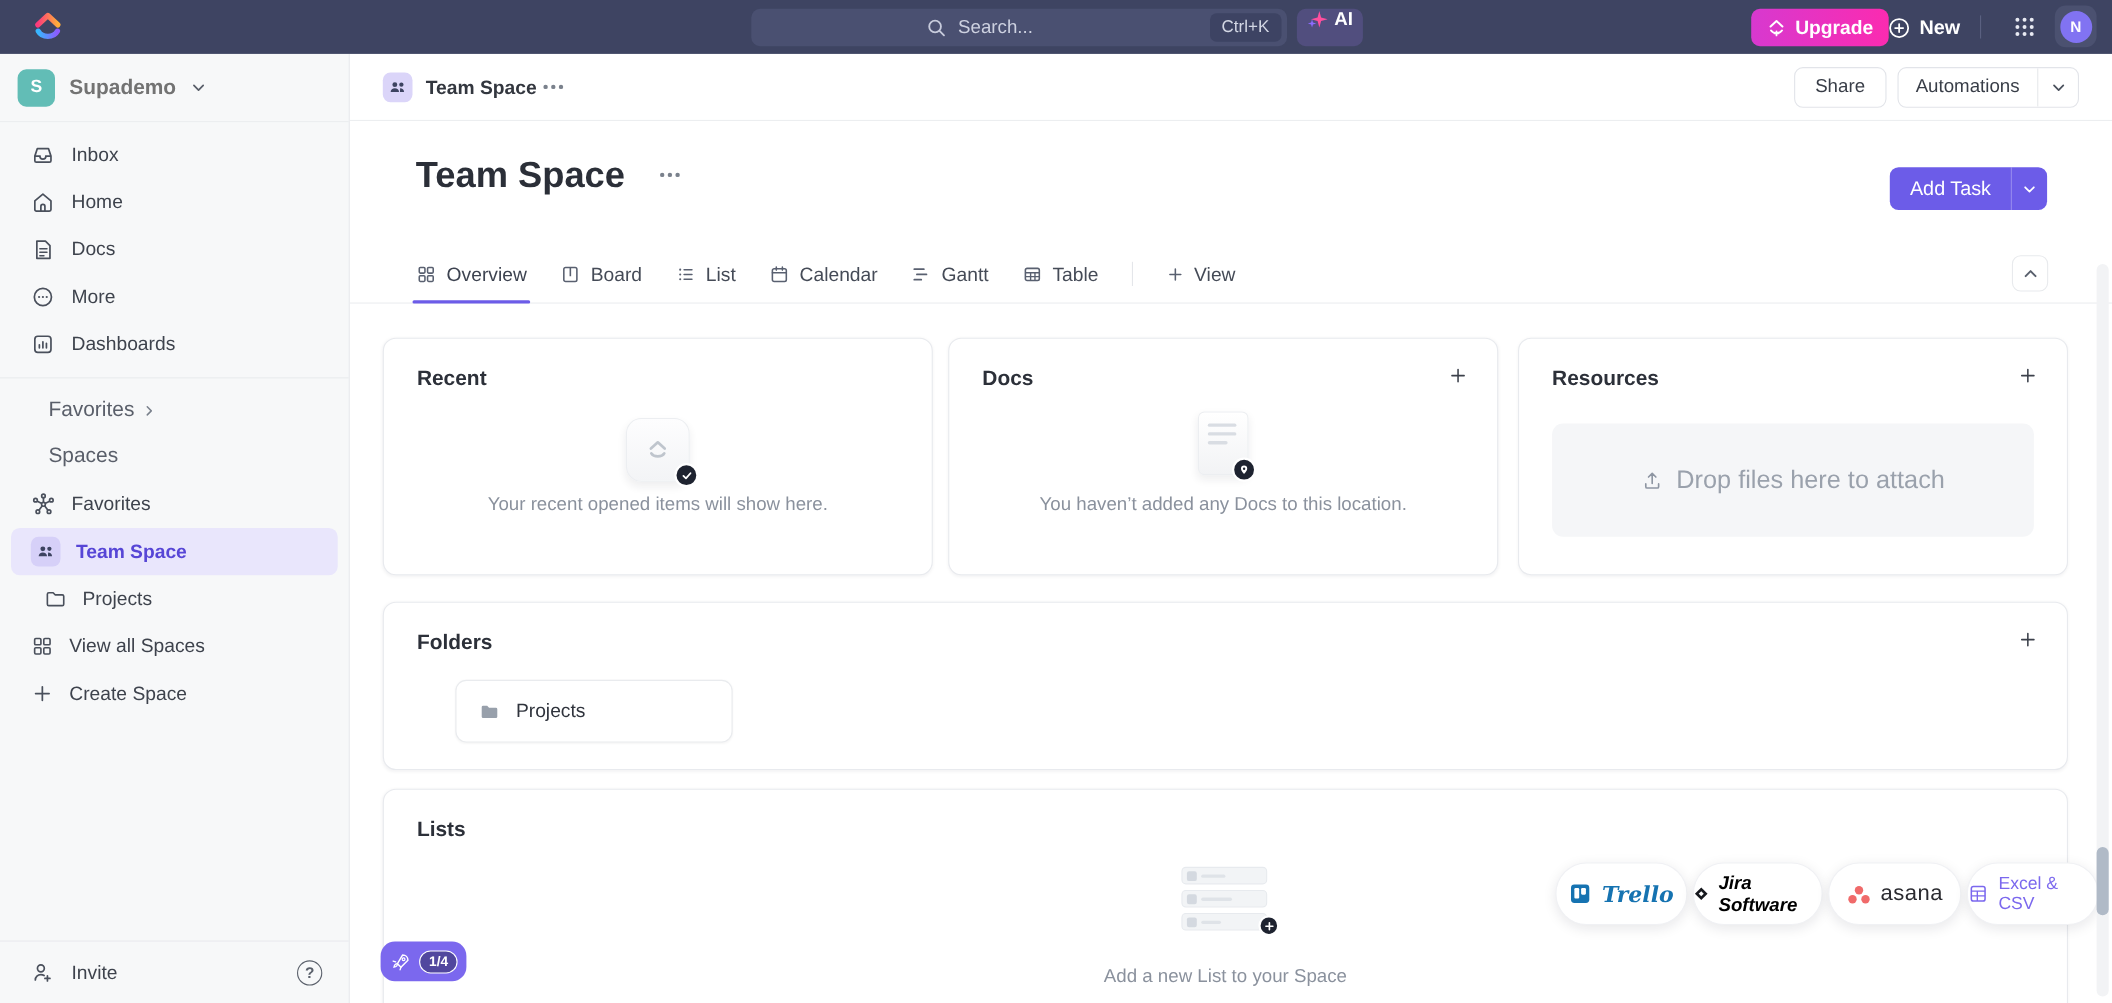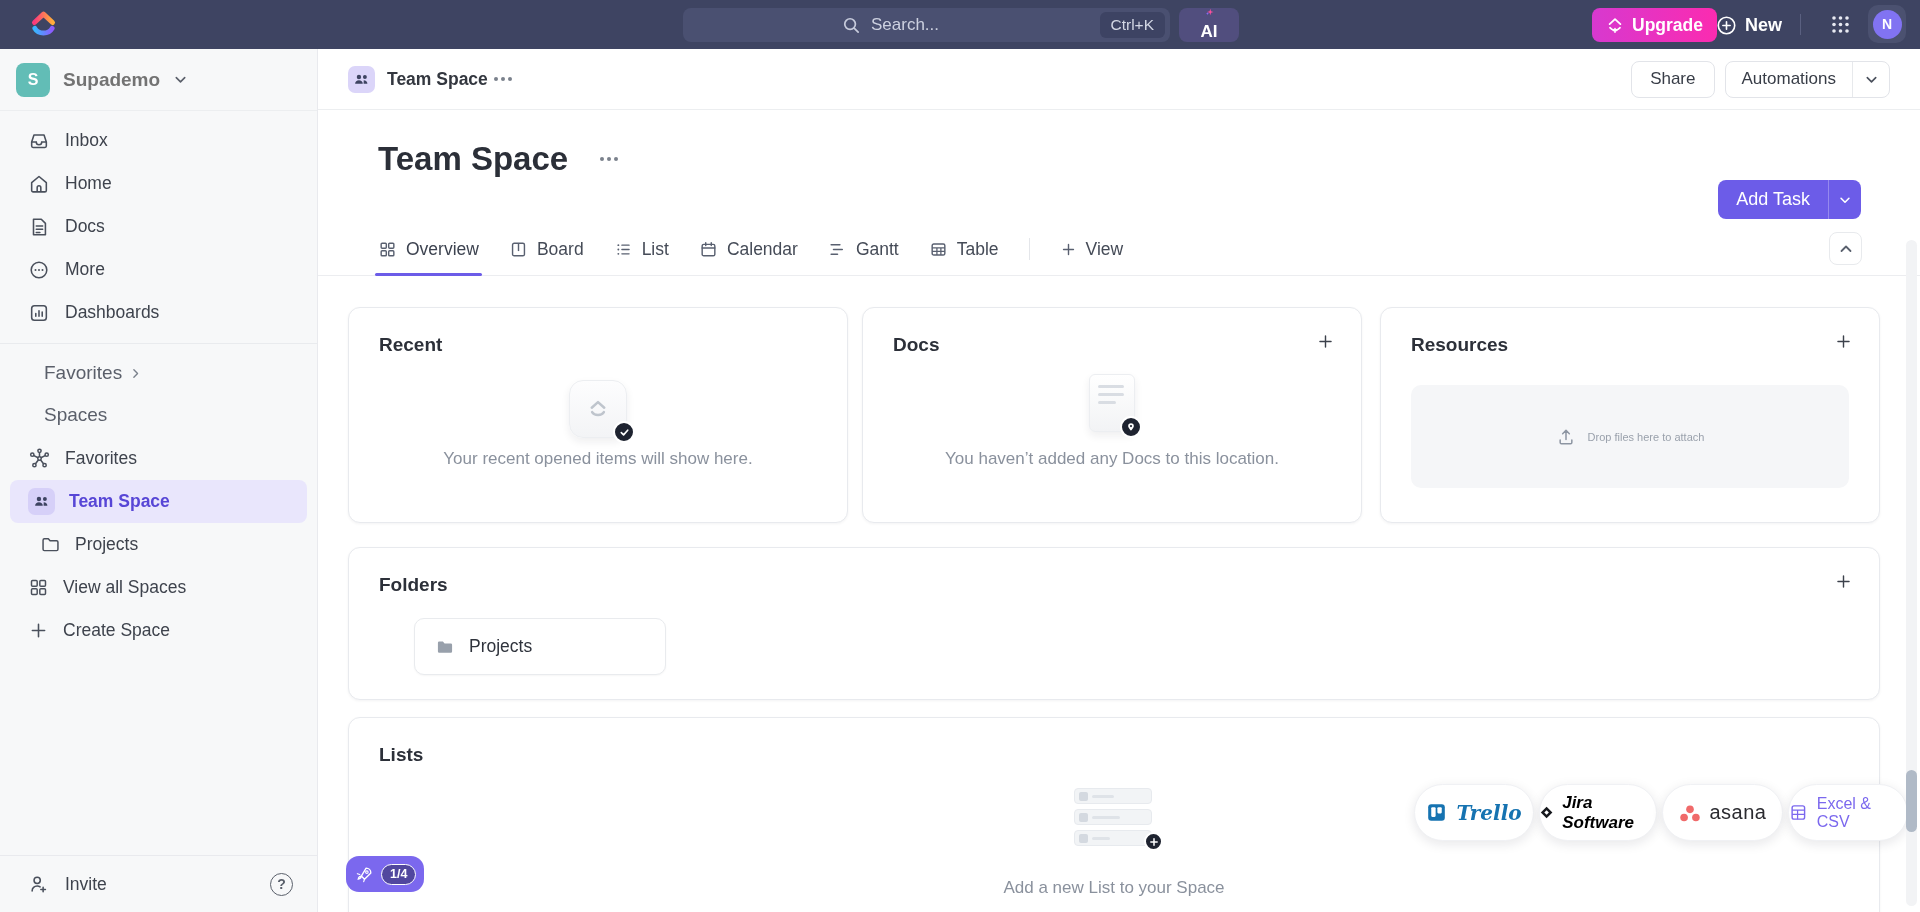--- a/index.html
+++ b/index.html
@@ -11,21 +11,21 @@
   .topbar { position:absolute; left:0; top:0; width:1920px; height:49px; background:#3e4462; z-index:50; }
   .logo { position:absolute; left:28px; top:9px; width:31px; height:31px; }
   .searchbar { position:absolute; left:683px; top:8px; width:487px; height:34px;
                background:#4a5071; border-radius:8px; cursor:pointer; }
   .search-center { position:absolute; left:0; right:72px; top:0; bottom:0;
                    display:flex; align-items:center; justify-content:center; gap:10px; }
   .search-center span { color:#cdd1e0; font-size:17px; }
   .kbd-chip { position:absolute; right:5px; top:4px; height:26px; padding:0 11px; display:flex; align-items:center;
               background:#3d4363; border-radius:6px; color:#d3d7e4; font-size:15.5px; }
   .ai-btn { position:absolute; left:1179px; top:8px; width:60px; height:34px; background:#514e7e;
-            border-radius:8px; display:flex; align-items:center; justify-content:center; gap:6px; cursor:pointer;flex-direction:column; }
+            border-radius:8px; display:flex; justify-content:center; gap:6px; cursor:pointer; }
   .ai-btn span { color:#fff; font-size:17px; font-weight:700; }
   .upgrade-btn { position:absolute; left:1592px; top:8px; height:34px; padding:0 14px;
                  background:linear-gradient(90deg,#d739cf 0%,#fb2bb0 100%); border-radius:8px;
                  display:flex; align-items:center; gap:8px; cursor:pointer; }
   .upgrade-btn span { color:#fff; font-size:17.5px; font-weight:600; }
   .new-btn { position:absolute; left:1716px; top:8px; height:34px; display:flex; align-items:center; gap:8px; cursor:pointer; }
   .new-btn span { color:#fff; font-size:18px; font-weight:600; }
   .top-divider { position:absolute; left:1800px; top:14px; width:1px; height:21px; background:#5a6080; }
   .apps-grid { position:absolute; left:1830px; top:14px; width:21px; height:21px; cursor:pointer; }
   .avatar-box { position:absolute; left:1868px; top:5px; width:38px; height:38px; background:#4b5170;
@@ -75,21 +75,21 @@
                    background:#fff; overflow:hidden; }
   .split-outline .lbl { display:flex; align-items:center; padding:0 16px; font-size:17px; color:#383d47; cursor:pointer; }
   .split-outline .sep { width:1px; background:#e7e9ec; }
   .split-outline .chev { width:36px; display:flex; align-items:center; justify-content:center; cursor:pointer; }
 
   
   .content { position:absolute; left:318px; top:110px; width:1602px; height:802px; background:#fff; }
   .title-row { position:absolute; left:60px; top:30px; display:flex; align-items:center; gap:26px; }
   .page-title { font-size:33px; font-weight:600; color:#2b2f38; }
   .addtask { position:absolute; right:59px; top:42px; height:39px; background:#6c5ce8; border-radius:8px;
-             display:flex; align-items:stretch; overflow:hidden; cursor:pointer;margin-top:28px; }
+             display:flex; align-items:stretch; overflow:hidden; cursor:pointer; }
   .addtask .lbl { display:flex; align-items:center; padding:0 18px; color:#fff; font-size:18px; font-weight:500; }
   .addtask .sep { width:1px; background:rgba(255,255,255,.28); }
   .addtask .chev { width:32px; display:flex; align-items:center; justify-content:center; }
 
   .tabs { position:absolute; left:0; right:0; top:113px; height:53px; border-bottom:1px solid #ecedf0;
           display:flex; align-items:center; gap:30px; padding:0 60px; }
   .tab { height:100%; display:flex; align-items:center; gap:9px; font-size:17.5px; color:#454b57;
          position:relative; cursor:pointer; }
   .tab.active { color:#3d4350; }
   .tab.active::after { content:""; position:absolute; left:-3px; right:-3px; bottom:-1px; height:3px;
@@ -117,21 +117,21 @@
   .badge-dark { position:absolute; width:22px; height:22px; border-radius:50%; background:#1e2330;
                 border:2.5px solid #fff; display:flex; align-items:center; justify-content:center; }
 
   .docs-illo { position:absolute; left:50%; top:66px; transform:translateX(-50%); width:46px; height:58px;
                background:linear-gradient(180deg,#fff,#f2f3f5); border:1px solid #eceef1; border-radius:6px;
                box-shadow:0 4px 8px rgba(24,24,37,.07); padding:10px 8px; }
   .docs-illo .line { height:3px; background:#d9dde3; border-radius:2px; margin-bottom:5px; }
 
   .dropzone { position:absolute; left:30px; right:30px; top:77px; height:103px; background:#f5f6f8;
               border-radius:10px; display:flex; align-items:center; justify-content:center; gap:12px; cursor:pointer; }
-  .dropzone span { font-size:11px; color:#9aa1ac; }
+  .dropzone span { font-size:23px; color:#9aa1ac; }
 
   .folder-chip { position:absolute; left:65px; top:70px; width:252px; height:57px; background:#fff;
                  border:1px solid #e9ebee; border-radius:10px; box-shadow:0 1px 2px rgba(24,24,37,.04);
                  display:flex; align-items:center; gap:14px; padding:0 20px; cursor:pointer; }
   .folder-chip span { font-size:17.5px; color:#2f333c; }
 
   .lists-illo { position:absolute; left:50%; top:70px; transform:translateX(-50%); width:80px; }
   .lists-illo .row { width:78px; height:16px; background:#f2f4f6; border:1px solid #e7eaee; border-radius:4px;
                      margin-bottom:5px; display:flex; align-items:center; gap:4px; padding:0 4px; }
   .lists-illo .sq { width:9px; height:9px; background:#d4d9e0; border-radius:2px; }

